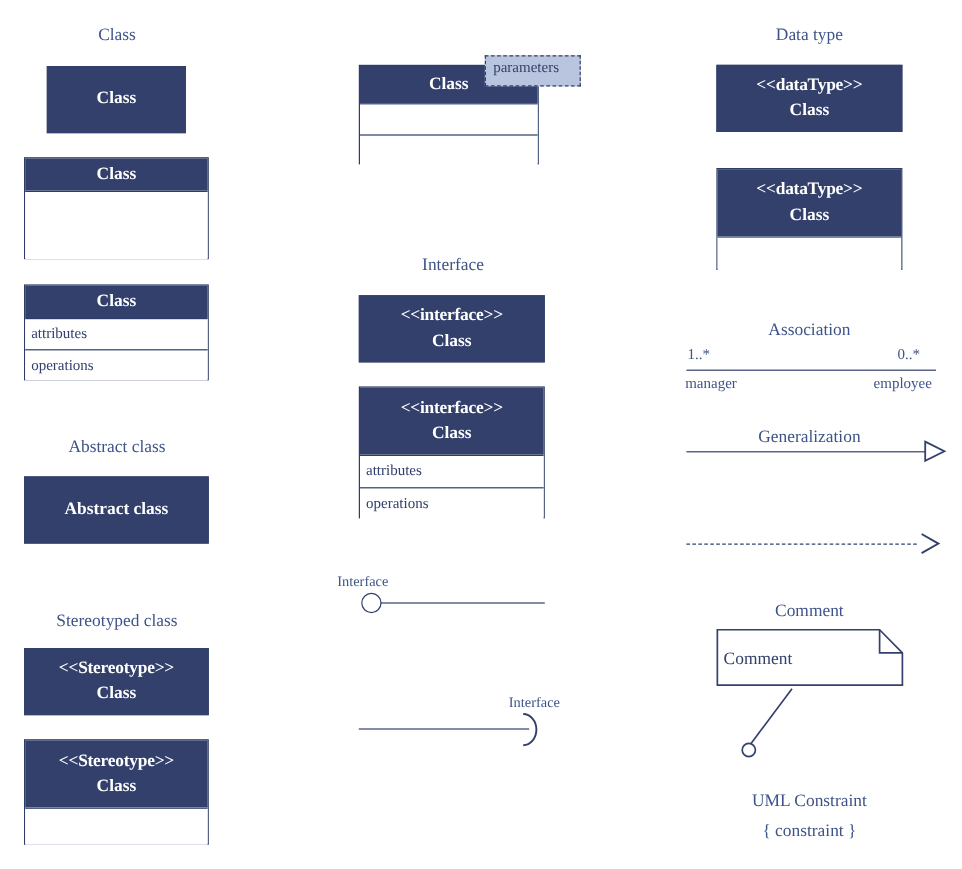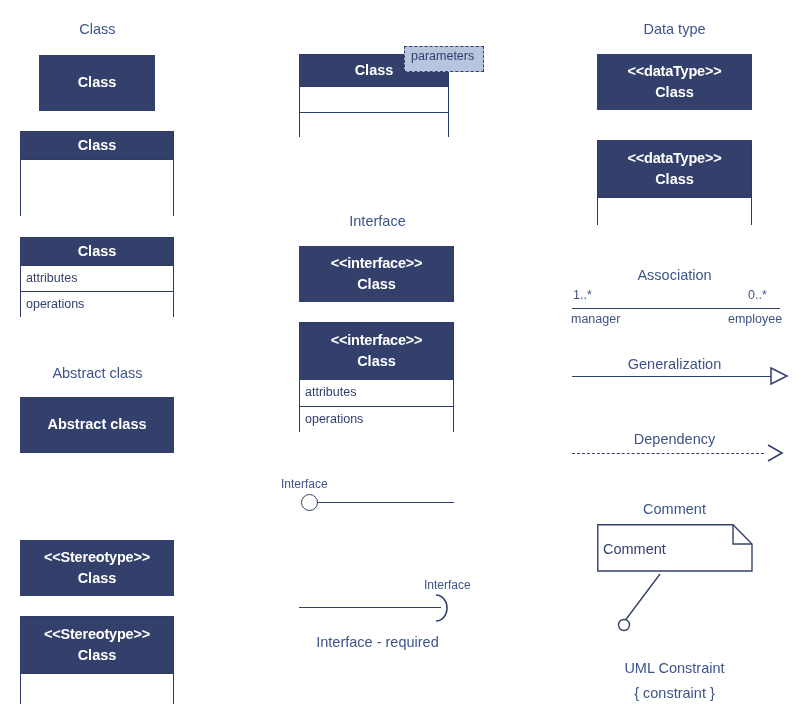--- a/index.html
+++ b/index.html
@@ -12,20 +12,21 @@
     height: 724px;
     position: relative;
     font-family: "Liberation Sans", sans-serif;
     overflow: hidden;
   }
   .canvas {
     position: absolute;
     left: 0; top: 0;
     width: 802px;
     height: 724px;
+    font-family: Liberation Serif, serif;
   }
   
   .abs { position: absolute; }
 
   
   .caption {
     color: #3e5488;
     font-size: 14.5px;
     text-align: center;
     white-space: nowrap;
@@ -137,20 +138,21 @@
     <div class="uml-row" style="height:26px;">attributes</div>
     <div class="uml-row" style="height:26px;">operations</div>
   </div>
 
   <div class="caption abs" style="left:20px; top:366px; width:155px;">Abstract class</div>
 
   <div class="uml-box uml-head solo" style="left:20px; top:397px; width:154px; height:56px;">
     <span class="clsname">Abstract class</span>
   </div>
 
+  <div class="caption abs" style="left:20px; top:511px; width:155px;">Stereotyped class</div>
 
   <div class="uml-box uml-head solo" style="left:20px; top:540px; width:154px; height:56px;">
     <span class="stereo">&lt;&lt;Stereotype&gt;&gt;</span>
     <span class="clsname">Class</span>
   </div>
 
   <div class="uml-box" style="left:20px; top:616px; width:154px; height:88px;">
     <div class="uml-head" style="height:56px;">
       <span class="stereo">&lt;&lt;Stereotype&gt;&gt;</span>
       <span class="clsname">Class</span>
@@ -188,21 +190,20 @@
 
   <div class="conn-label small" style="left:281px; top:477px;">Interface</div>
   <div class="lollipop" style="left:301px; top:494px; width:17px; height:17px;"></div>
   <div class="line-h thin" style="left:317px; top:502px; width:137px;"></div>
 
   <div class="conn-label small" style="left:424px; top:578px;">Interface</div>
   <div class="line-h thin" style="left:299px; top:607px; width:142px;"></div>
   <svg class="abs" style="left:434px; top:593px;" width="28" height="30">
     <path d="M2,2 A11,13 0 1 1 2,28" fill="none" stroke="#33406c" stroke-width="1.6"></path>
   </svg>
-  <div class="caption abs" style="left:300px; top:635px; width:155px;">Interface - required</div>
 
   <div class="caption abs" style="left:597px; top:22px; width:155px;">Data type</div>
 
   <div class="uml-box uml-head solo" style="left:597px; top:54px; width:155px; height:56px;">
     <span class="stereo">&lt;&lt;dataType&gt;&gt;</span>
     <span class="clsname">Class</span>
   </div>
 
   <div class="uml-box" style="left:597px; top:140px; width:155px; height:85px;">
     <div class="uml-head" style="height:56px;">
@@ -218,21 +219,20 @@
   <div class="line-h thin" style="left:572px; top:308px; width:208px;"></div>
   <div class="conn-label" style="left:571px; top:312px;">manager</div>
   <div class="conn-label" style="left:728px; top:312px;">employee</div>
 
   <div class="caption abs" style="left:597px; top:357px; width:155px;">Generalization</div>
   <div class="line-h thin" style="left:572px; top:376px; width:200px;"></div>
   <svg class="abs" style="left:770px; top:366px;" width="22" height="22">
     <path d="M1,2 L17,10 L1,18 Z" fill="#ffffff" stroke="#33406c" stroke-width="1.5"></path>
   </svg>
 
-  <div class="caption abs" style="left:597px; top:432px; width:155px;">Dependency</div>
   <div class="line-h dashed" style="left:572px; top:453px; width:192px;"></div>
   <svg class="abs" style="left:766px; top:443px;" width="24" height="22">
     <path d="M2,2 L16,10 L2,18" fill="none" stroke="#33406c" stroke-width="1.6"></path>
   </svg>
 
   <div class="caption abs" style="left:597px; top:502px; width:155px;">Comment</div>
   <svg class="abs" style="left:597px; top:524px;" width="156" height="48">
     <path d="M0.8,0.8 L136,0.8 L155,20 L155,47 L0.8,47 Z" fill="#ffffff" stroke="#33406c" stroke-width="1.4"></path>
     <path d="M136,0.8 L136,20 L155,20" fill="none" stroke="#33406c" stroke-width="1.4"></path>
   </svg>

